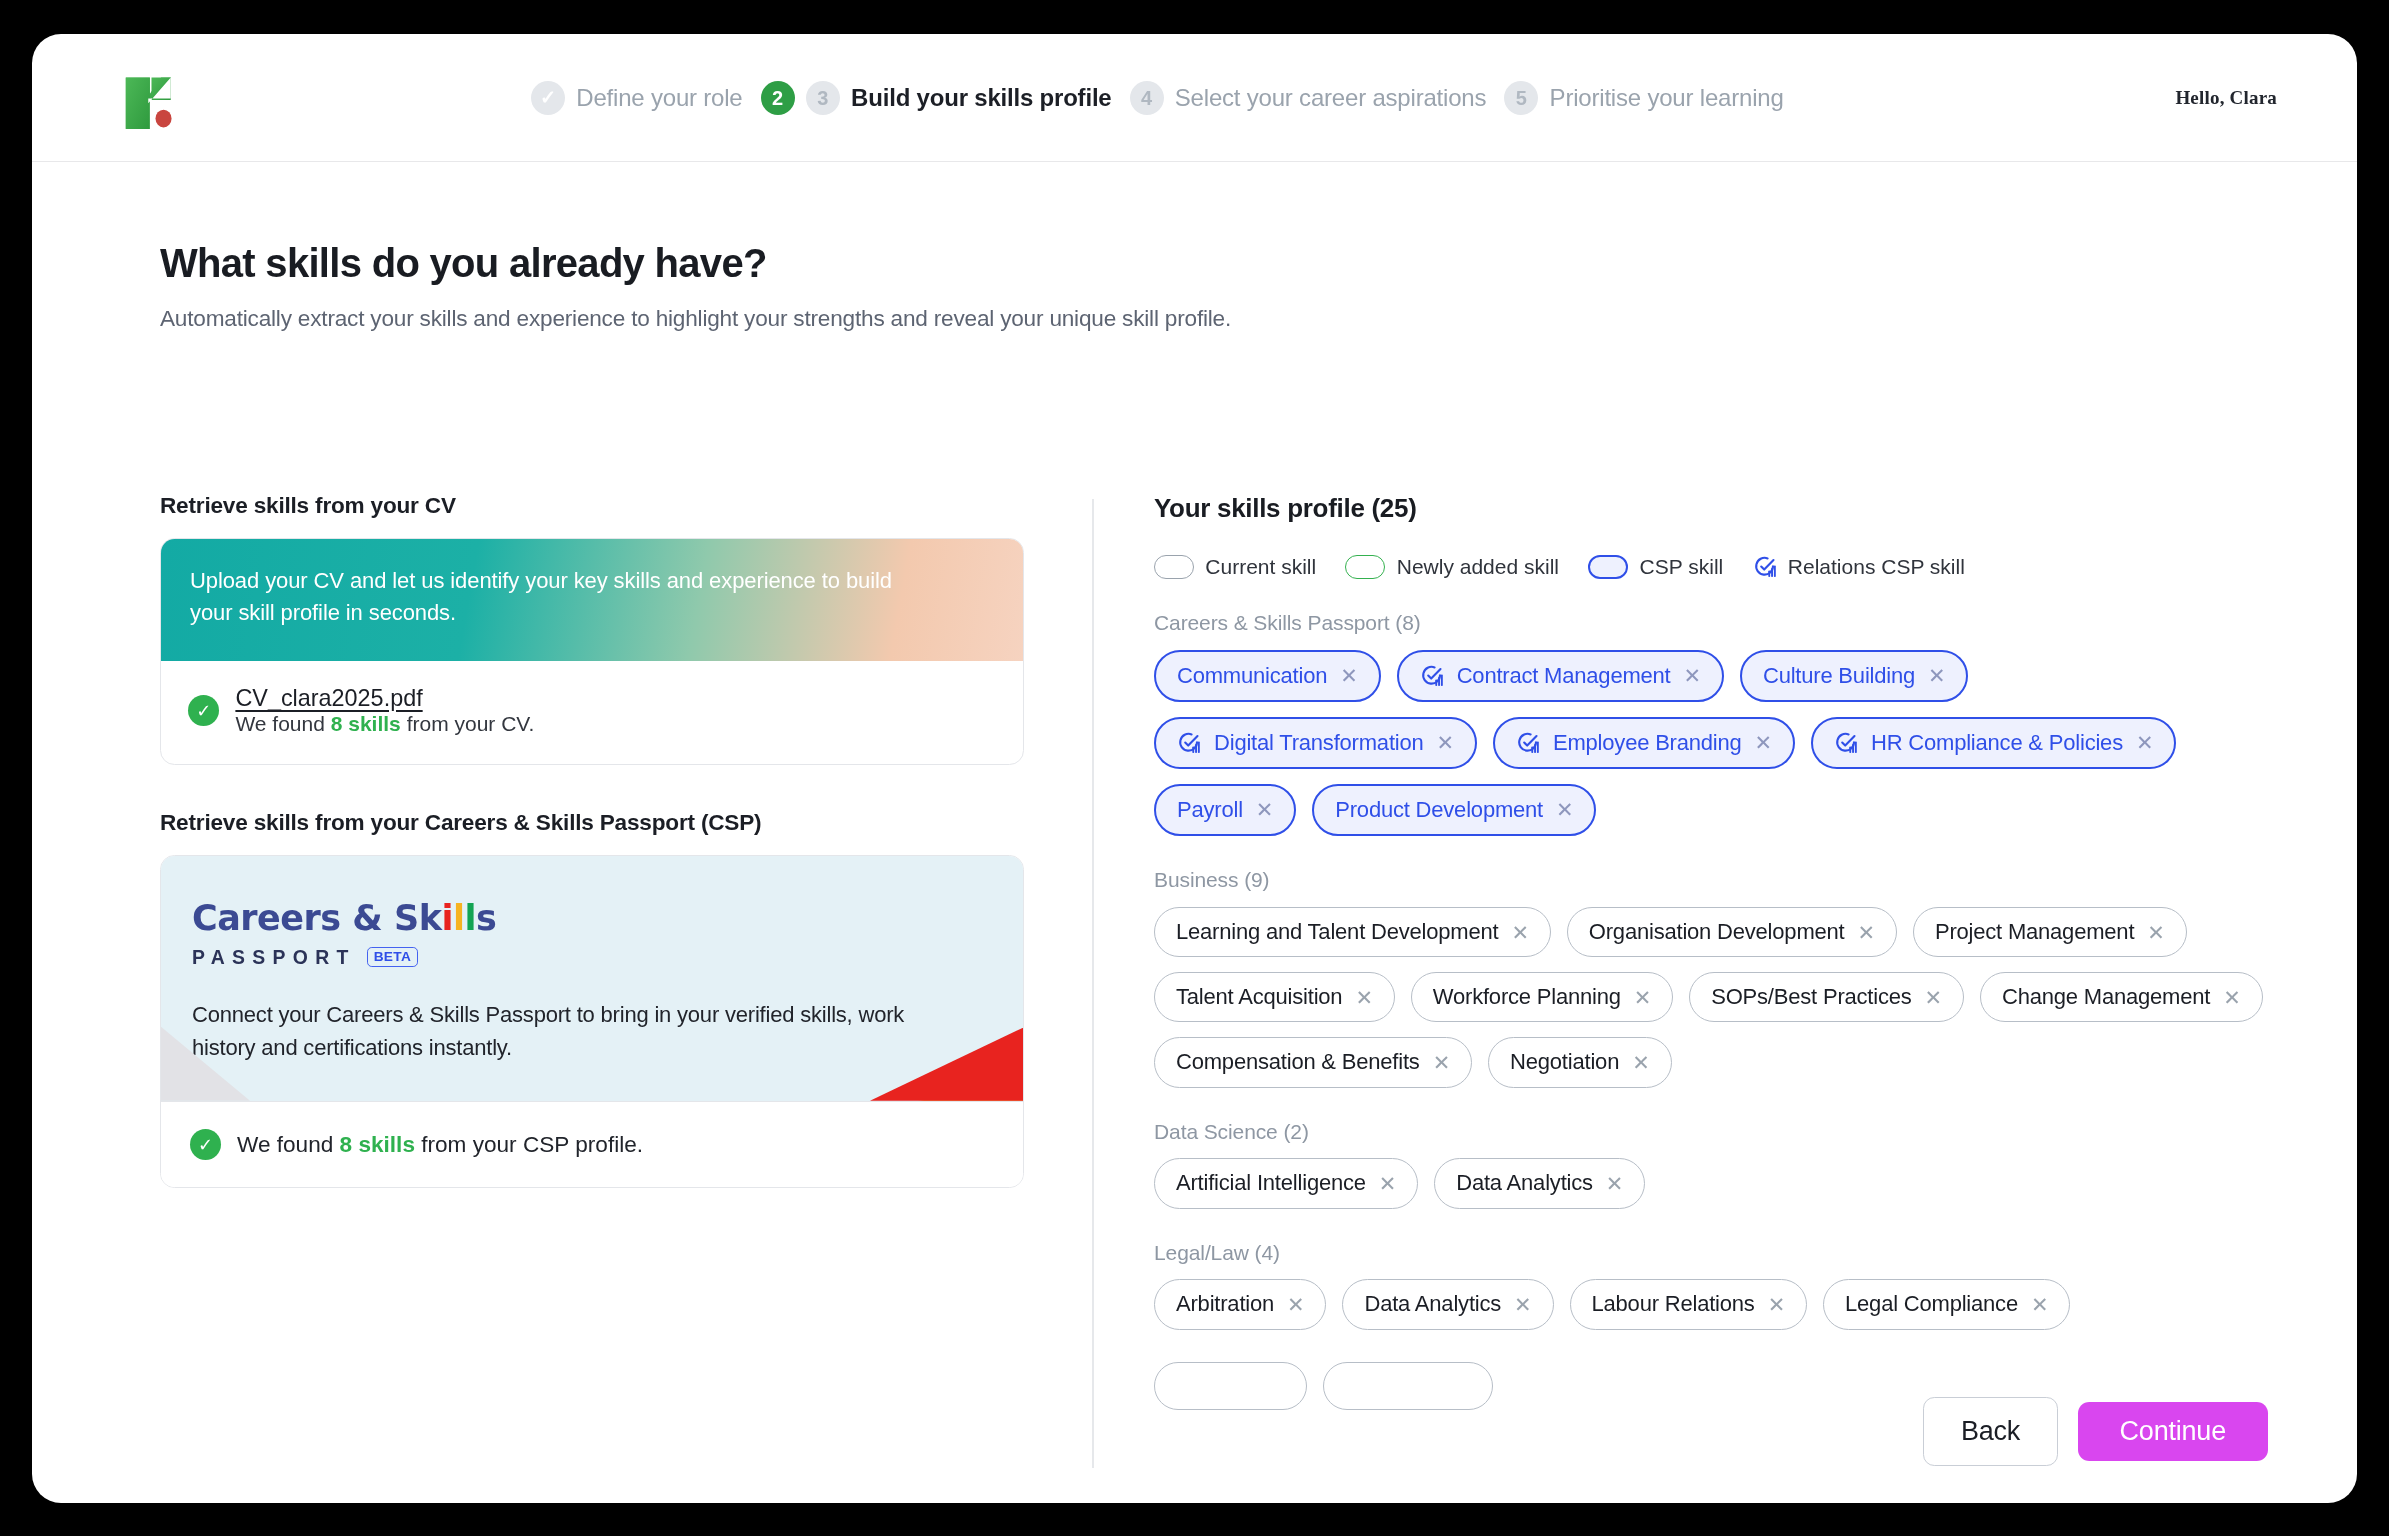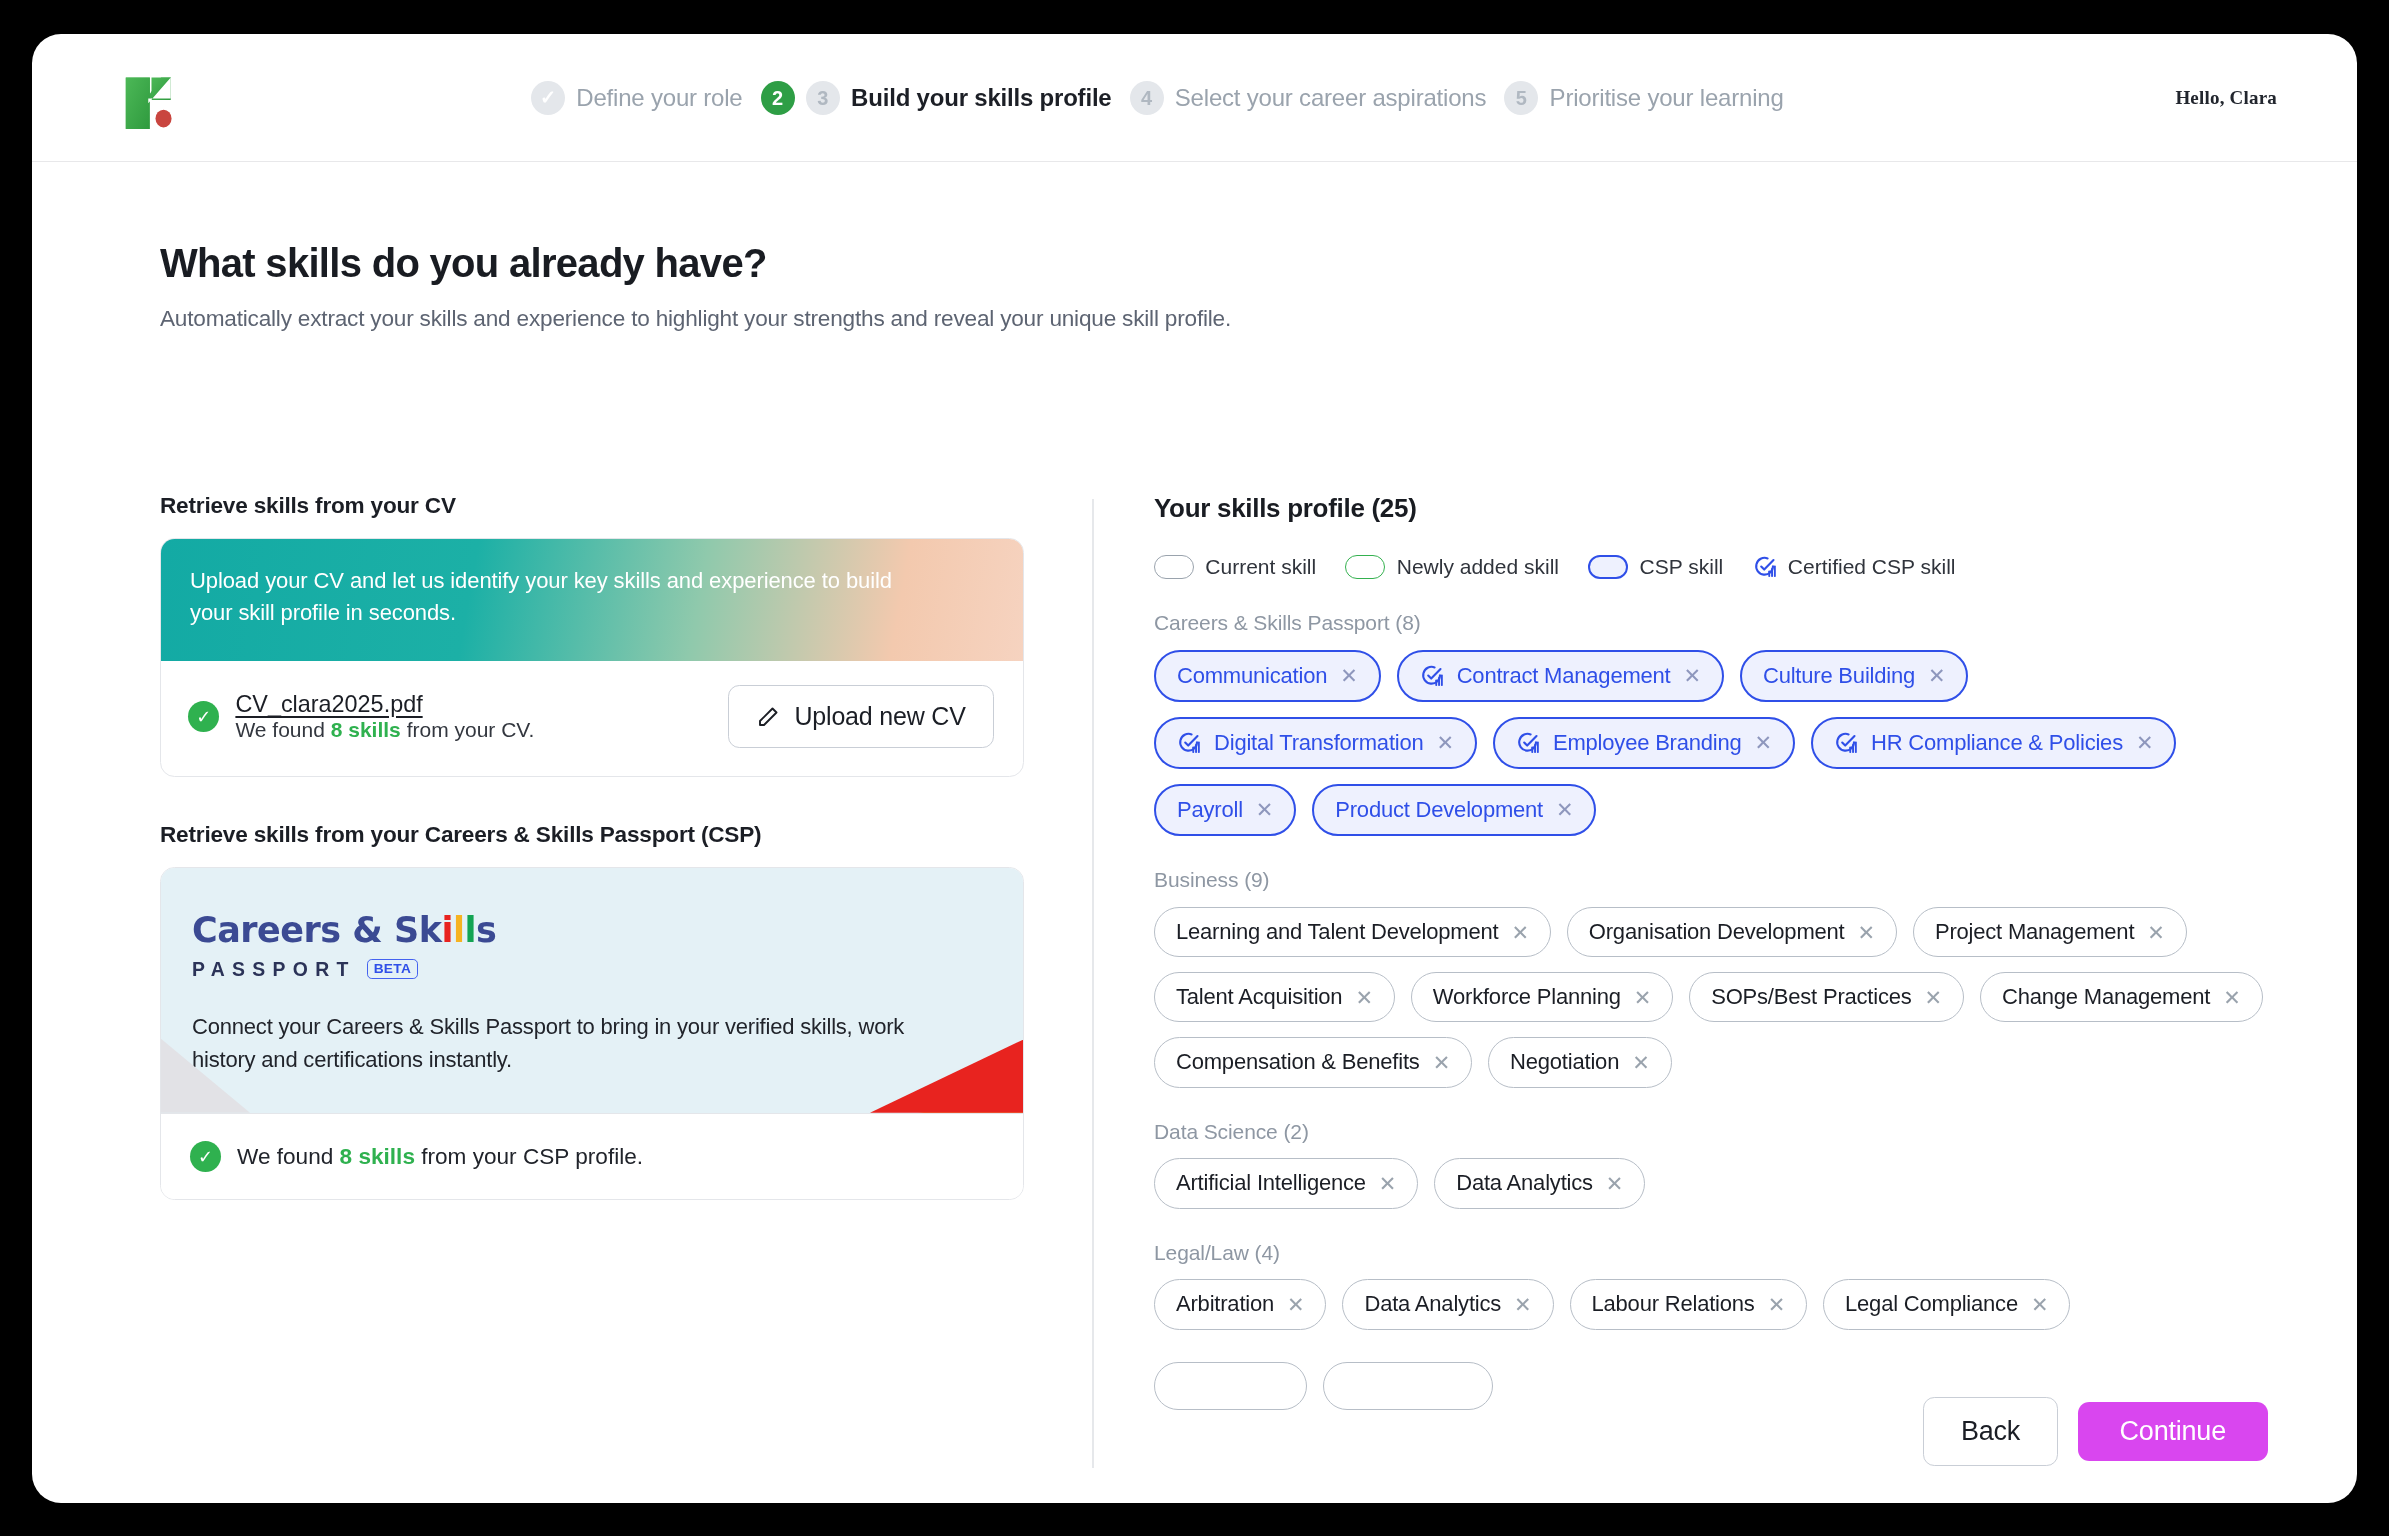--- a/index.html
+++ b/index.html
@@ -294,26 +294,20 @@
           <p>Upload your CV and let us identify your key skills and experience to build your skill profile in seconds.</p>
         </div>
         <div class="cv-foot">
           <div class="cv-left">
             <span class="tick">✓</span>
             <span>
               <a class="cv-filename">CV_clara2025.pdf</a>
               <span class="cv-found"><span>We found </span><span class="skills-count">8 skills</span><span> from your CV.</span></span>
             </span>
           </div>
-          <button class="btn-upload">
-            <svg width="24" height="24" viewBox="0 0 24 24" fill="none" stroke="#1b1e25" stroke-width="1.9" stroke-linecap="round" stroke-linejoin="round">
-              <path d="M16.5 3.5l4 4L8 20H4v-4z"></path>
-            </svg>
-            <span>Upload new CV</span>
-          </button>
         </div>
       </div>
 
       <div id="csp-block">
         <div class="col-heading">Retrieve skills from your Careers &amp; Skills Passport (CSP)</div>
 
         <div class="card csp-card">
           <div class="csp-top">
 
             <div class="csp-logo-title"><span class="lg-navy">Careers &amp; Sk</span><span class="lg-red">i</span><span class="lg-yellow">l</span><span class="lg-green">l</span><span class="lg-navy">s</span></div>
@@ -356,21 +350,21 @@
             <span class="legend-label">CSP skill</span>
           </div>
           <div class="legend-item">
             <svg width="24" height="24" viewBox="0 0 24 24" fill="none">
               <path d="M20 11.2A8.4 8.4 0 1 1 14.6 3.4" stroke="#2f4fe8" stroke-width="2.1" stroke-linecap="round"></path>
               <path d="M8.2 11.6l3 3L20.5 5" stroke="#2f4fe8" stroke-width="2.1" stroke-linecap="round" stroke-linejoin="round"></path>
               <rect x="15.3" y="15.5" width="1.9" height="6.5" rx="0.8" fill="#2f4fe8"></rect>
               <rect x="18.1" y="13" width="1.9" height="9" rx="0.8" fill="#2f4fe8"></rect>
               <rect x="20.9" y="10.6" width="1.9" height="11.4" rx="0.8" fill="#2f4fe8"></rect>
             </svg>
-            <span class="legend-label">Certified CSP skill</span>
+            <span class="legend-label">Relations CSP skill</span>
           </div>
         </div>
       <div id="groups">
           <div class="group">
             <div class="group-title">Careers &amp; Skills Passport (8)</div>
             <div class="chips">
               <div class="chip csp">
                 <span>Communication</span>
                 <span class="chip-x">✕</span>
               </div>

